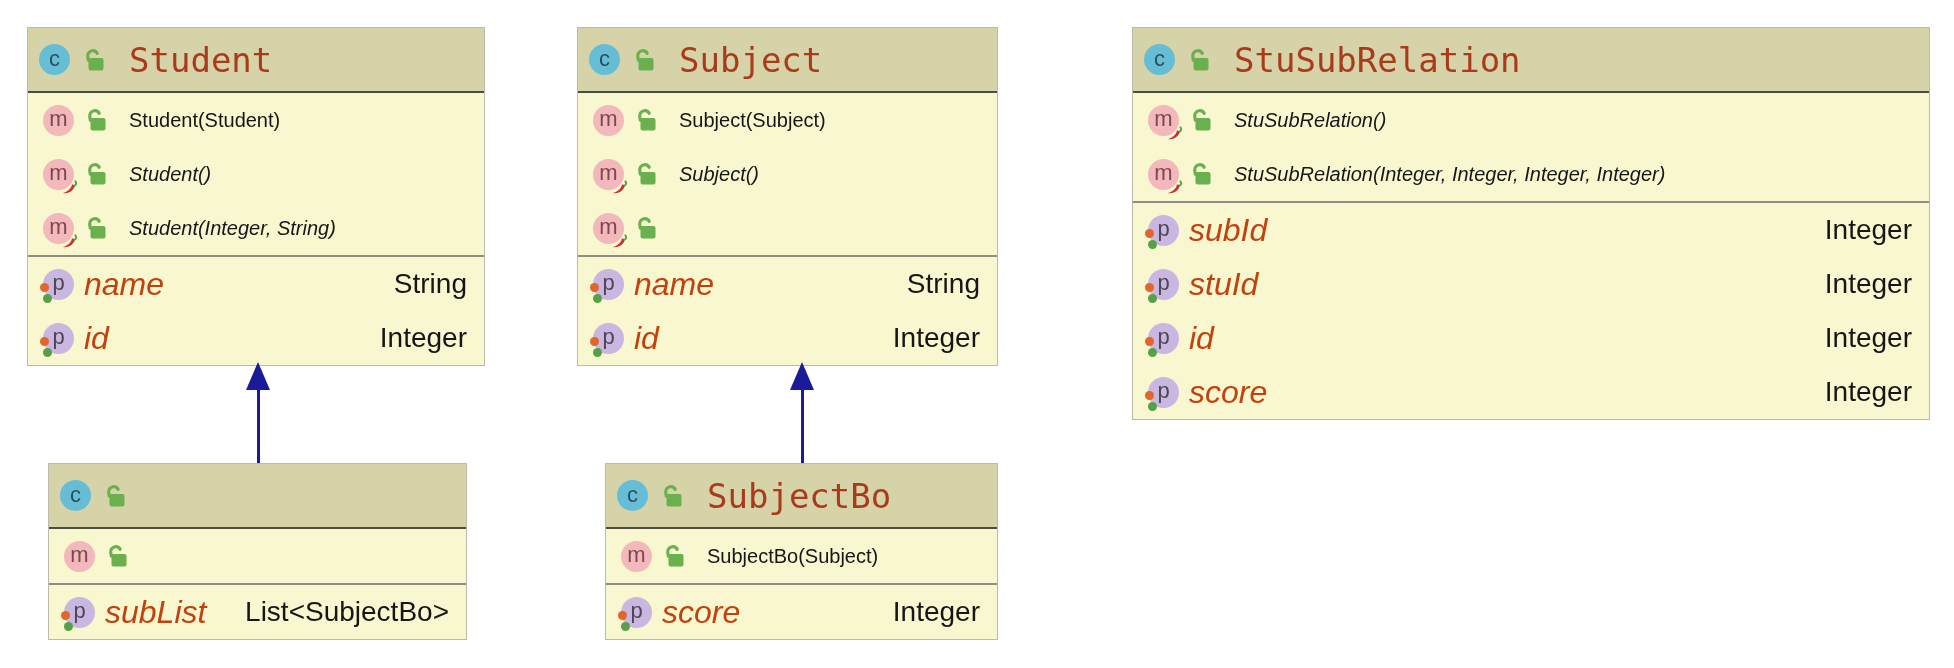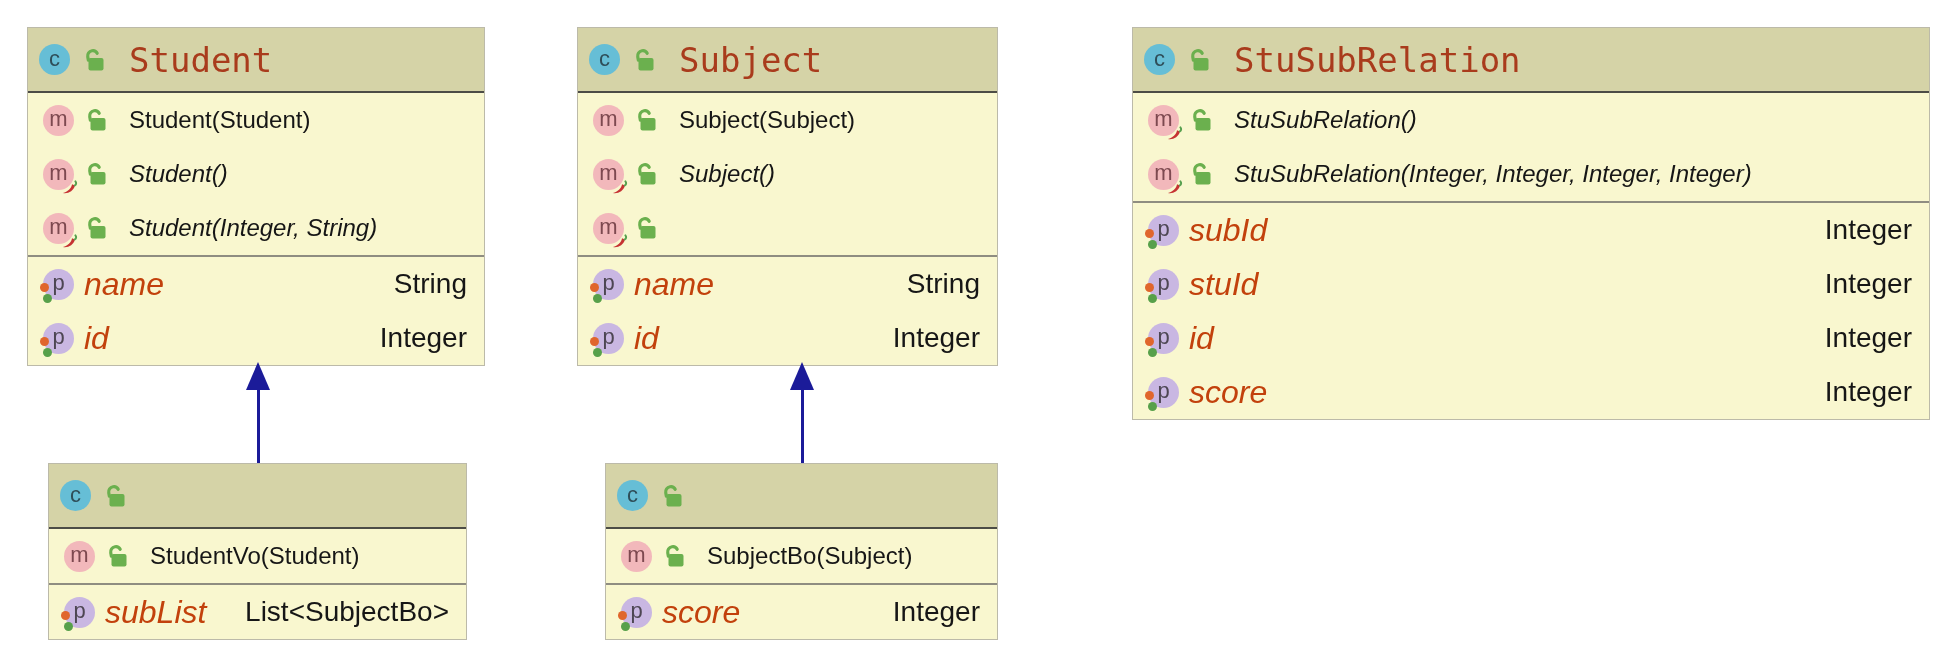--- a/index.html
+++ b/index.html
@@ -8,21 +8,21 @@
 
   
   .class-box{position:absolute;background:#f9f7cf;border:1.5px solid #bcbaa9;box-sizing:border-box;}
   .box-header{height:63px;background:#d5d3a7;border-bottom:2px solid #4c4c46;
               display:flex;align-items:center;padding:0 16px 0 11px;}
   .class-title{font-family:"DejaVu Sans Mono",monospace;font-size:34px;color:#a93b1c;
                margin-left:22px;white-space:nowrap;}
   .sect-methods{border-bottom:2px solid #8f8d81;}
   .row{height:54px;display:flex;align-items:center;padding:0 17px 0 15px;white-space:nowrap;}
 
-  .member-label{font-size:24px;color:#161616;margin-left:20px;}
+  .member-label{font-size:20px;color:#161616;margin-left:20px;}
   .italic{font-style:italic;text-align:right;}
   .prop-name{font-size:32px;color:#c2410c;margin-left:10px;font-style:italic;}
   .prop-type{font-size:28px;color:#161616;margin-left:auto;text-align:center;}
 
   
   .badge{width:31px;height:31px;border-radius:50%;position:relative;flex:none;
          display:flex;align-items:center;justify-content:center;}
   .badge .ltr{font-size:22px;line-height:1;transform:translateY(-1px);}
   .badge-c{background:#66bed6;color:#2f4e59;}
   .badge-m{background:#f2b8bb;color:#7d4950;}
@@ -318,21 +318,20 @@
       <div class="row">
         <span class="badge badge-m">
             <span class="ltr">m</span>
           </span>
 
   <svg class="lock" width="26" height="26" viewBox="0 0 26 26">
     <path d="M6.5 12.5 V9 C6.5 6 8.8 3.8 11.7 3.8 C13.9 3.8 15.8 5.2 16.4 7.2" fill="none" stroke="#6bb04e" stroke-width="3.2" stroke-linecap="round" transform="rotate(-10 11 8)"></path>
     <rect x="7.5" y="11" width="15" height="12.5" rx="2" fill="#6bb04e"></rect>
   </svg>
 
-        <span class="member-label">StudentVo(Student)</span>
       </div>
     </div>
     <div class="sect">
       <div class="row">
         <span class="badge badge-p has-dots">
             <span class="ltr">p</span>
             <i class="dot dot-orange"></i>
             <i class="dot dot-green"></i>
           </span>
         <span class="prop-name">subList</span>
@@ -345,20 +344,21 @@
     <div class="box-header">
       <span class="badge badge-c">
           <span class="ltr">c</span>
         </span>
 
   <svg class="lock" width="26" height="26" viewBox="0 0 26 26">
     <path d="M6.5 12.5 V9 C6.5 6 8.8 3.8 11.7 3.8 C13.9 3.8 15.8 5.2 16.4 7.2" fill="none" stroke="#6bb04e" stroke-width="3.2" stroke-linecap="round" transform="rotate(-10 11 8)"></path>
     <rect x="7.5" y="11" width="15" height="12.5" rx="2" fill="#6bb04e"></rect>
   </svg>
 
+      <span class="class-title">SubjectBo</span>
     </div>
     <div class="sect sect-methods">
       <div class="row">
         <span class="badge badge-m">
             <span class="ltr">m</span>
           </span>
 
   <svg class="lock" width="26" height="26" viewBox="0 0 26 26">
     <path d="M6.5 12.5 V9 C6.5 6 8.8 3.8 11.7 3.8 C13.9 3.8 15.8 5.2 16.4 7.2" fill="none" stroke="#6bb04e" stroke-width="3.2" stroke-linecap="round" transform="rotate(-10 11 8)"></path>
     <rect x="7.5" y="11" width="15" height="12.5" rx="2" fill="#6bb04e"></rect>

